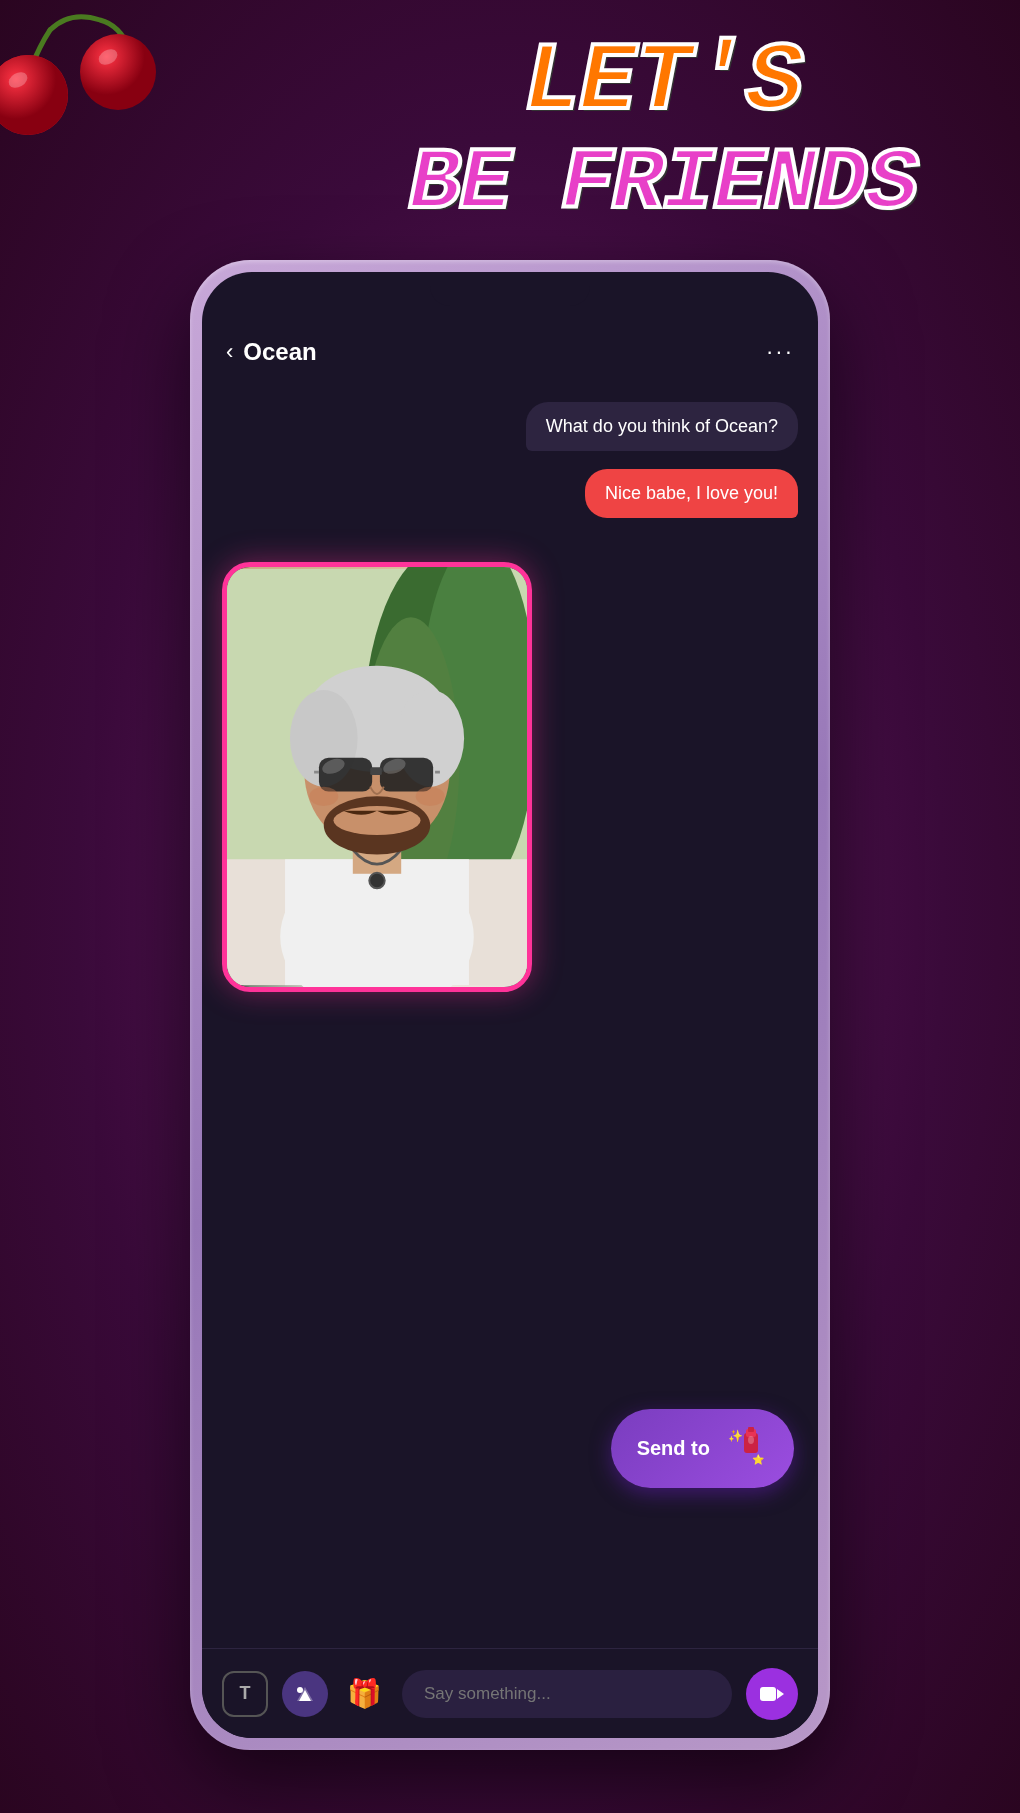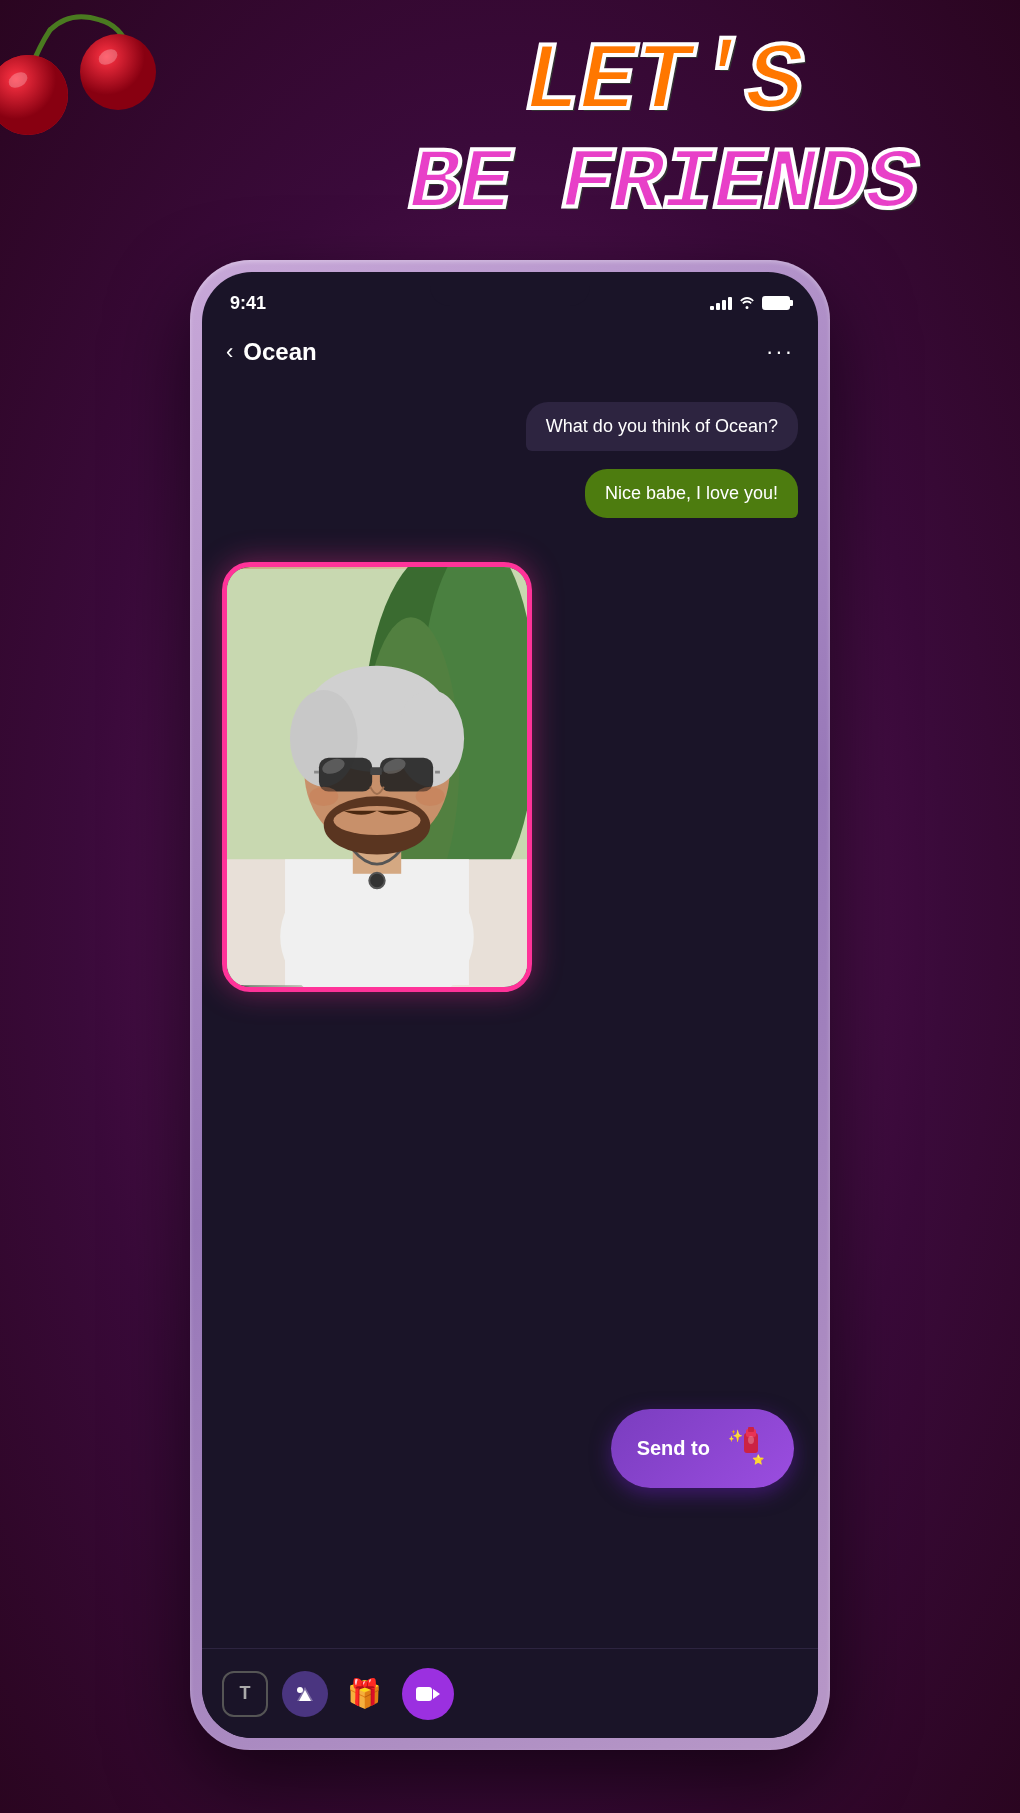--- a/index.html
+++ b/index.html
@@ -197,21 +197,21 @@
       font-size: 18px;
       max-width: 70%;
     }
 
     .message-sent {
       display: flex;
       justify-content: flex-end;
       margin-bottom: 18px;
     }
     .bubble-sent {
-      background: #4d7c0f;
+      background: #ef4444;
       color: white;
       padding: 14px 20px;
       border-radius: 22px 22px 6px 22px;
       font-size: 18px;
       max-width: 70%;
     }
 
     
     .photo-message {
       position: absolute;
@@ -370,39 +370,20 @@
 <div class="app-title">
   <span class="title-lets">LET'S</span>
   <span class="title-be-friends">BE FRIENDS</span>
 </div>
 
 <div class="phone-frame">
   <div class="phone-inner">
 
     <div class="notch"></div>
 
-    <div class="status-bar">
-      <span class="status-time">9:41</span>
-      <div class="status-icons">
-        <div class="signal-bars">
-          <div class="signal-bar" style="height: 4px;"></div>
-          <div class="signal-bar" style="height: 7px;"></div>
-          <div class="signal-bar" style="height: 10px;"></div>
-          <div class="signal-bar" style="height: 13px;"></div>
-        </div>
-        <span class="wifi-icon">
-          <svg width="18" height="14" viewBox="0 0 18 14" fill="white">
-            <path d="M9 11a1.5 1.5 0 1 1 0 3 1.5 1.5 0 0 1 0-3z"></path>
-            <path d="M9 7.5c1.4 0 2.7.57 3.6 1.5l1.2-1.2A6.5 6.5 0 0 0 9 5.5a6.5 6.5 0 0 0-4.8 2.3L5.4 9a4.8 4.8 0 0 1 3.6-1.5z"></path>
-            <path d="M9 4C11.2 4 13.2 5 14.6 6.6l1.2-1.2A9 9 0 0 0 9 2a9 9 0 0 0-6.8 3.4l1.2 1.2A7.5 7.5 0 0 1 9 4z"></path>
-          </svg>
-        </span>
-        <div class="battery-icon"></div>
-      </div>
-    </div>
 
     <div class="chat-header">
       <div class="back-btn">
         <span class="back-arrow">‹</span>
         <span class="chat-name">Ocean</span>
       </div>
       <span class="more-btn">···</span>
     </div>
 
     <div class="chat-area">
@@ -499,20 +480,21 @@
           <polygon points="12,5 4,19 20,19" fill="rgba(255,255,255,0.3)"></polygon>
           <polygon points="12,8 6,19 18,19" fill="white"></polygon>
           <circle cx="7" cy="8" r="3" fill="white"></circle>
         </svg>
       </div>
 
       <div class="bottom-icon-btn gift-btn">
         <span style="font-size: 28px;">🎁</span>
       </div>
 
+      <input class="message-input" type="text" readonly="" placeholder="Say something..." style="">
 
       <div class="video-btn">
         <svg width="26" height="20" viewBox="0 0 26 20" fill="white">
           <rect x="1" y="3" width="16" height="14" rx="3" fill="white"></rect>
           <polygon points="18,5 25,10 18,15" fill="white"></polygon>
         </svg>
       </div>
     </div>
 
   </div>

